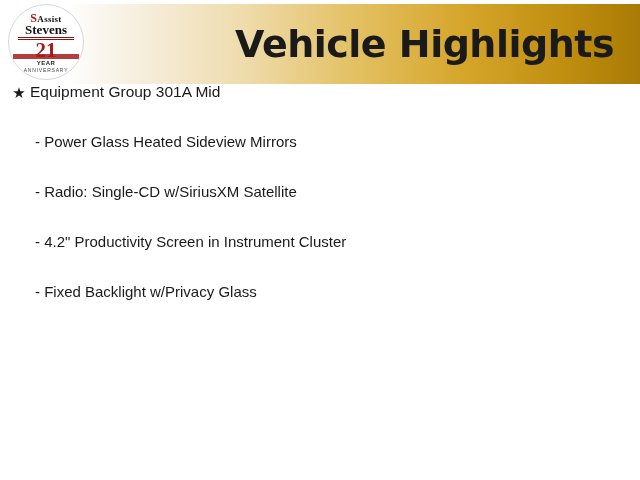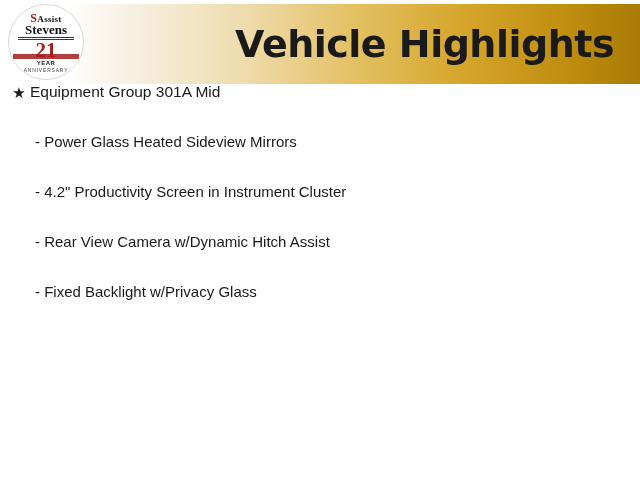--- a/index.html
+++ b/index.html
@@ -213,27 +213,27 @@
       <div class="bullet-text">Equipment Group 301A Mid</div>
     </div>
     <div class="bullet-row sub-row">
       <div class="bullet-mark"></div>
       <div class="sub-indent"></div>
       <div class="bullet-text">- Power Glass Heated Sideview Mirrors</div>
     </div>
     <div class="bullet-row sub-row">
       <div class="bullet-mark"></div>
       <div class="sub-indent"></div>
+      <div class="bullet-text">- Radio: Single-CD w/SiriusXM Satellite</div>
+    </div>
+    <div class="bullet-row sub-row">
+      <div class="bullet-mark"></div>
+      <div class="sub-indent"></div>
       <div class="bullet-text">- 4.2" Productivity Screen in Instrument Cluster</div>
     </div>
     <div class="bullet-row sub-row">
       <div class="bullet-mark"></div>
       <div class="sub-indent"></div>
-      <div class="bullet-text">- Rear View Camera w/Dynamic Hitch Assist</div>
-    </div>
-    <div class="bullet-row sub-row">
-      <div class="bullet-mark"></div>
-      <div class="sub-indent"></div>
       <div class="bullet-text">- Fixed Backlight w/Privacy Glass</div>
     </div>
   </div>
 
 </div>
 
 </body></html>

